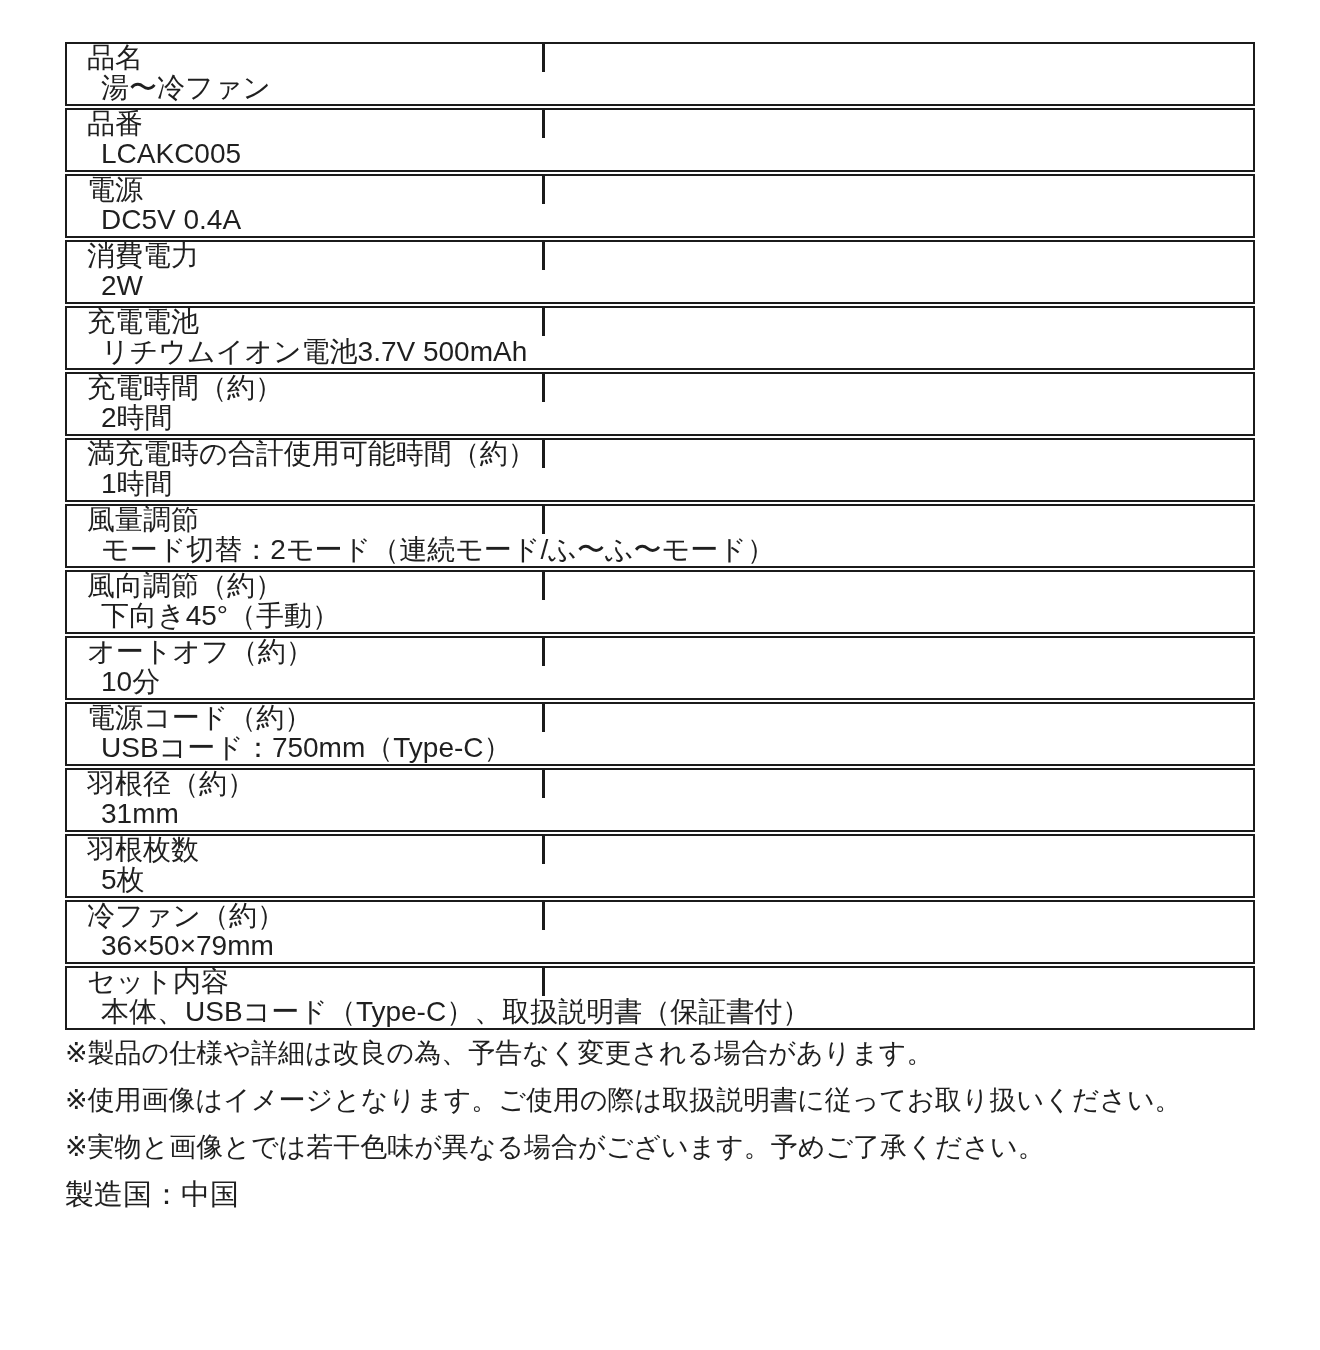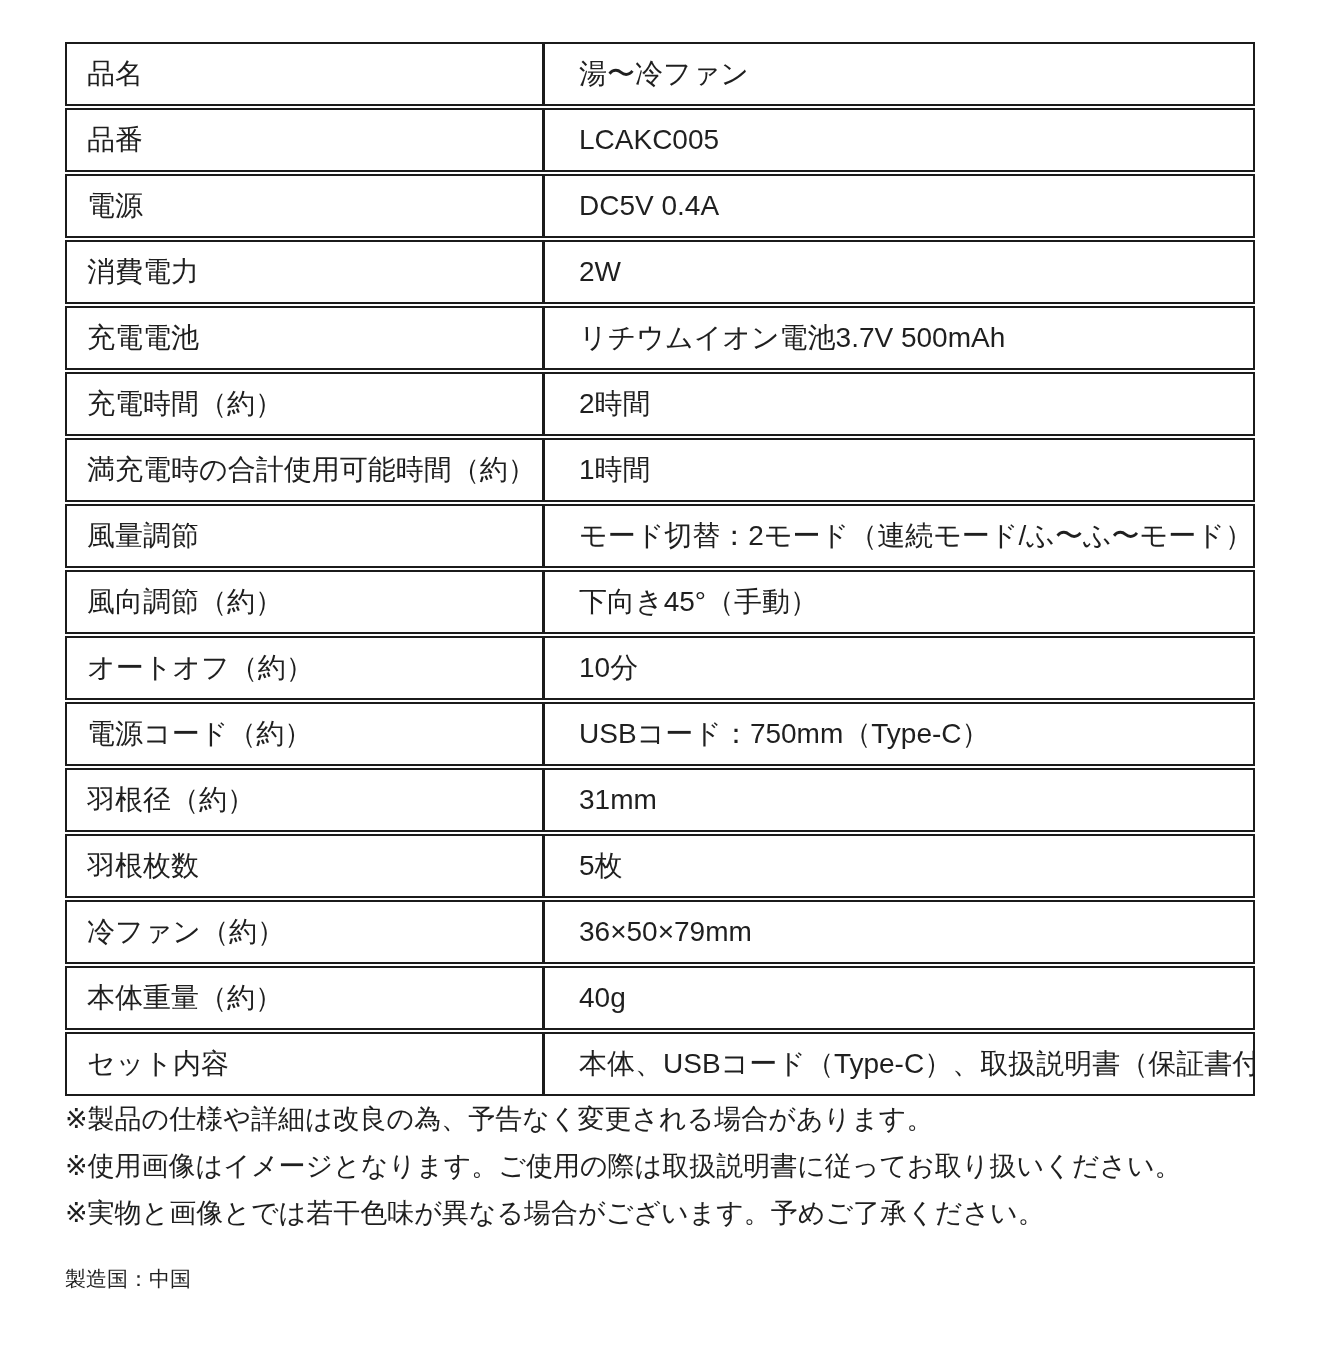--- a/index.html
+++ b/index.html
@@ -27,20 +27,21 @@
     flex-direction: column;
     gap: 2px;
     width: 1190px;
   }
   .spec-row {
     display: flex;
     align-items: stretch;
     height: 64px;
     border: 2px solid var(--border-color);
     background: var(--bg-color);
+    flex-direction: column;
   }
   .spec-cell {
     display: flex;
     align-items: center;
     font-size: 28px;
     line-height: 1;
     color: var(--text-color);
     white-space: nowrap;
     overflow: hidden;
   }
@@ -57,22 +58,21 @@
   .notes {
     width: 1190px;
   }
   .note-line {
     font-size: 27px;
     line-height: 47px;
     color: var(--text-color);
     white-space: nowrap;
   }
   .origin {
-    margin-top: 18px;
-    font-size: 21px;
+    font-size: 29px;
     line-height: 47px;
     color: var(--text-color);
     white-space: nowrap;
   }
 </style>
 </head>
 <body>
 
 <div class="page">
   <div class="spec-table" id="spec-table">
@@ -126,24 +126,20 @@
       </div>
       <div class="spec-row">
         <div class="spec-cell spec-label">羽根枚数</div>
         <div class="spec-cell spec-value">5枚</div>
       </div>
       <div class="spec-row">
         <div class="spec-cell spec-label">冷ファン（約）</div>
         <div class="spec-cell spec-value">36×50×79mm</div>
       </div>
       <div class="spec-row">
-        <div class="spec-cell spec-label">本体重量（約）</div>
-        <div class="spec-cell spec-value">40g</div>
-      </div>
-      <div class="spec-row">
         <div class="spec-cell spec-label">セット内容</div>
         <div class="spec-cell spec-value">本体、USBコード（Type-C）、取扱説明書（保証書付）</div>
       </div>
     </div>
   <div class="notes" id="notes">
       <div class="note-line">※製品の仕様や詳細は改良の為、予告なく変更される場合があります。</div>
       <div class="note-line">※使用画像はイメージとなります。ご使用の際は取扱説明書に従ってお取り扱いください。</div>
       <div class="note-line">※実物と画像とでは若干色味が異なる場合がございます。予めご了承ください。</div>
     </div>
   <div class="origin">製造国：中国</div>

